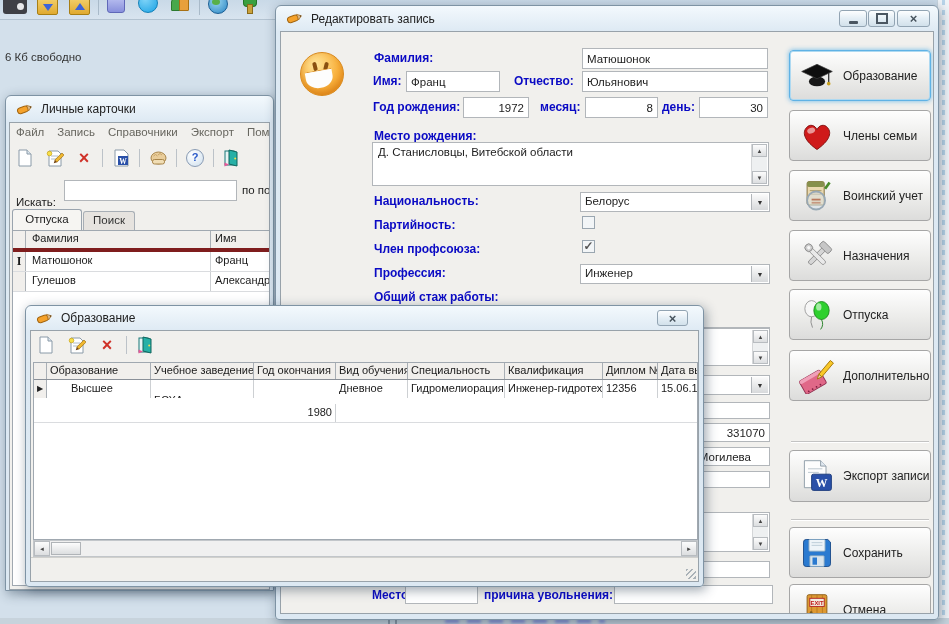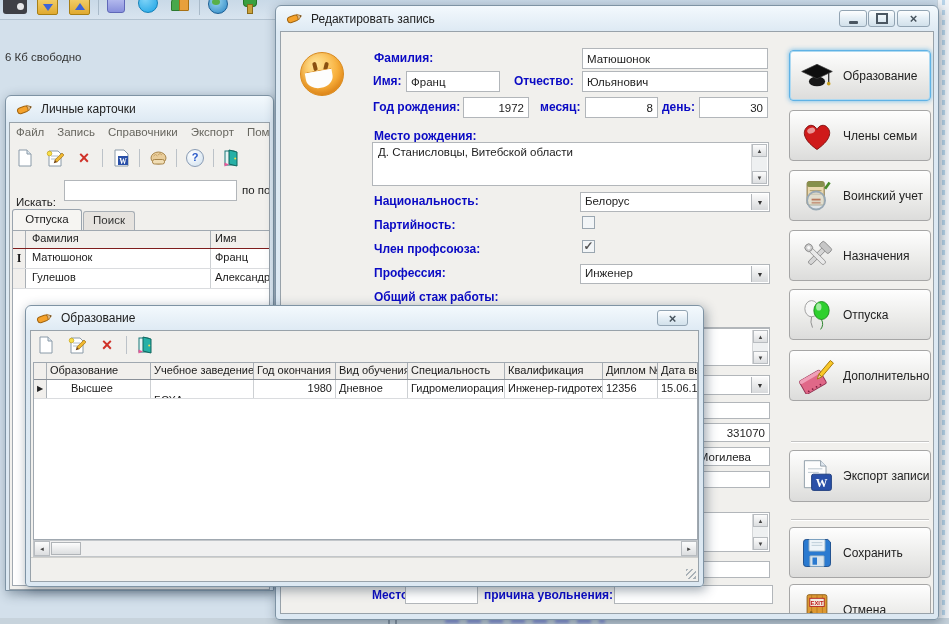--- a/index.html
+++ b/index.html
@@ -196,21 +196,21 @@
       </div>
 
       <div class="abs" style="left:6px;top:61px;font-size:11.5px;margin-top:12px;">Искать:</div>
       <input class="tin" style="left: 54px; top: 57px; width: 173px; height: 21px;" value="">
       <div class="abs" style="left:232px;top:61px;font-size:11.5px;white-space:nowrap;">по по</div>
 
       <div class="tab on" style="left:2px;top:86px;width:70px;height:21px;">Отпуска</div>
       <div class="tab off" style="left:73px;top:88px;width:52px;height:19px;">Поиск</div>
 
       <div class="abs" style="left:2px;top:107px;width:257px;height:354px;background:#fff;border:1px solid #a0a8b0;">
-        <div class="grow" style="border-bottom:1px solid #7f1d1d;">
+        <div class="grow" style="border-bottom:4px solid #7f1d1d;">
           <div class="gsel ghead" style="width:13px;height:17px;"></div>
           <div class="ghead" style="width:185px;height:17px;padding-left:6px;">Фамилия</div>
           <div class="ghead" style="flex:1;height:17px;padding-left:4px;border-right:none;">Имя</div>
         </div>
         <div class="grow">
           <div class="gsel" style="width:13px;height:19px;font-family:'Liberation Serif',serif;font-weight:bold;font-size:12px;line-height:18px;">I</div>
           <div class="gcell" style="width:185px;height:19px;padding:2px 3px 0 6px;">Матюшонок</div>
           <div class="gcell" style="flex:1;height:19px;border-right:none;padding:2px 3px 0 4px;">Франц</div>
         </div>
         <div class="grow">
@@ -487,21 +487,21 @@
           <div class="ghead" style="width:72px;height:16px;">Вид обучения</div>
           <div class="ghead" style="width:97px;height:16px;">Специальность</div>
           <div class="ghead" style="width:98px;height:16px;">Квалификация</div>
           <div class="ghead" style="width:55px;height:16px;">Диплом №</div>
           <div class="ghead" style="flex:1;height:16px;border-right:none;">Дата вы</div>
         </div>
         <div class="grow">
           <div class="gsel" style="width:13px;height:18px;font-size:8px;line-height:17px;color:#222;">▶</div>
           <div class="gcell" style="width:104px;height:18px;padding-top:2px;padding-left:24px;">Высшее</div>
           <div class="gcell" style="width:103px;height:18px;padding-top:14px;">БСХА</div>
-          <div class="gcell num" style="width:82px;height:18px;padding-top:2px;">1980</div>
+          <div class="gcell num" style="width:82px;height:18px;padding-top:2px;margin-top:24px;">1980</div>
           <div class="gcell" style="width:72px;height:18px;padding-top:2px;">Дневное</div>
           <div class="gcell" style="width:97px;height:18px;padding-top:2px;">Гидромелиорация</div>
           <div class="gcell" style="width:98px;height:18px;padding-top:2px;">Инженер-гидротех</div>
           <div class="gcell" style="width:55px;height:18px;padding-top:2px;">12356</div>
           <div class="gcell" style="flex:1;height:18px;border-right:none;padding-top:2px;">15.06.19</div>
         </div>
       </div>
 
       <div class="abs" style="left:2px;top:209px;width:665px;height:17px;background:#f0f0f0;border:1px solid #c2c6ca;box-sizing:border-box;">
         <span class="sarr" style="left:0;top:0;bottom:0;height:auto;width:16px;">◄</span>

